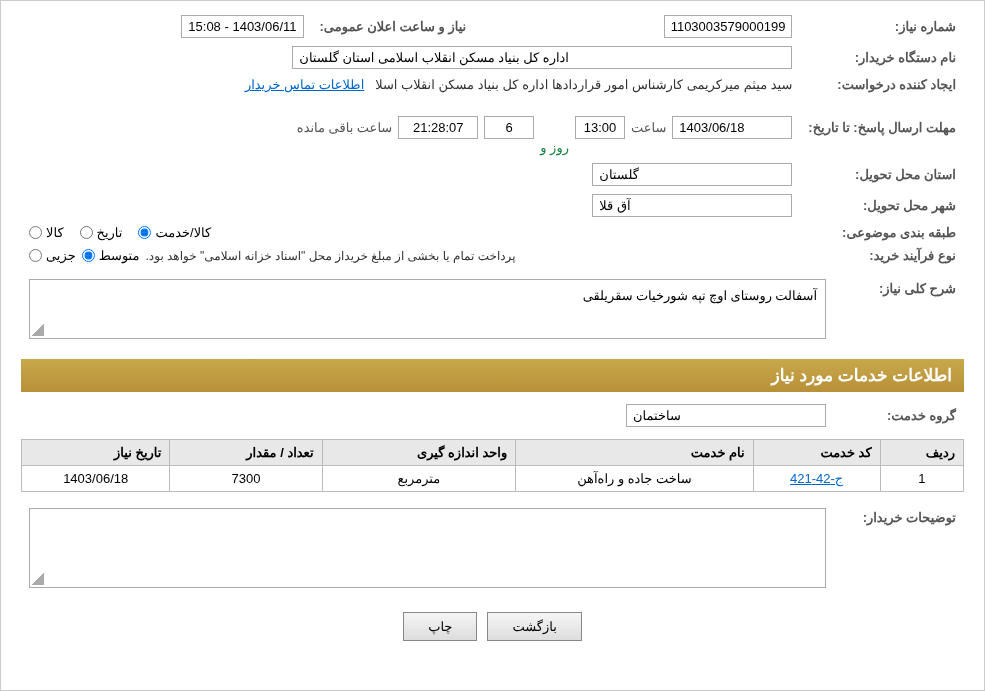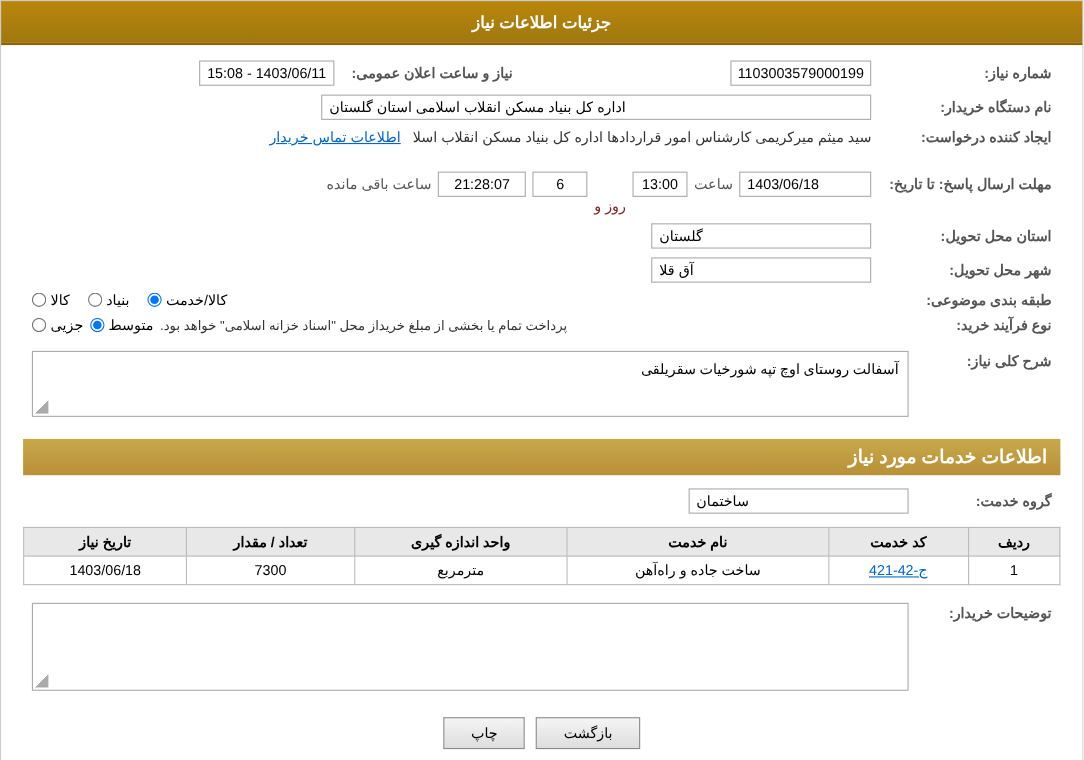--- a/index.html
+++ b/index.html
@@ -84,21 +84,21 @@
     }
     .service-table {
       width: 100%;
       border-collapse: collapse;
       margin-top: 8px;
     }
     .service-table th {
       background: #e8e8e8;
       border: 1px solid #bbb;
       padding: 5px 8px;
-      text-align: center;
+      text-align: right;
       font-weight: bold;
     }
     .service-table td {
       border: 1px solid #bbb;
       padding: 5px 8px;
       text-align: center;
     }
     .btn-group {
       display: flex;
       justify-content: center;
@@ -153,23 +153,20 @@
       min-width: 50px;
       text-align: center;
       display: inline-block;
     }
   </style>
 </head>
 <body>
 
 <div class="page-wrapper">
 
-  <div class="page-header">
-    <span>جزئیات اطلاعات نیاز</span>
-  </div>
 
   <div class="content-area">
 
     <table class="info-table">
       <tbody>
 
         <tr>
           <td class="label-cell">شماره نیاز:</td>
           <td>
             <span class="value-box">1103003579000199</span>
@@ -196,21 +193,21 @@
           </td>
         </tr>
 
         <tr>
           <td class="label-cell">مهلت ارسال پاسخ: تا تاریخ:</td>
           <td colspan="3">
             <div class="inline-fields">
               <span class="value-box">1403/06/18</span>
               <span style="color:#555;">ساعت</span>
               <span class="small-box">13:00</span>
-              <span style="color:#7f1d1d;margin-top:40px;">روز و</span>
+              <span style="color:#15803d;margin-top:40px;">روز و</span>
               <span class="small-box">6</span>
               <span class="small-box" style="min-width:80px;">21:28:07</span>
               <span style="color:#555;">ساعت باقی مانده</span>
             </div>
           </td>
         </tr>
 
         <tr>
           <td class="label-cell">استان محل تحویل:</td>
           <td colspan="3">
@@ -227,21 +224,21 @@
 
         <tr>
           <td class="label-cell">طبقه بندی موضوعی:</td>
           <td colspan="3">
             <div class="radio-group">
               <label class="radio-item">
                 <span>کالا</span>
                 <input type="radio" name="category" style="">
               </label>
               <label class="radio-item">
-                <span>بنیاد</span>
+                <span>تاریخ</span>
                 <input type="radio" name="category" style="">
               </label>
               <label class="radio-item">
                 <span>کالا/خدمت</span>
                 <input type="radio" name="category" checked="" style="">
               </label>
             </div>
           </td>
         </tr>
 

